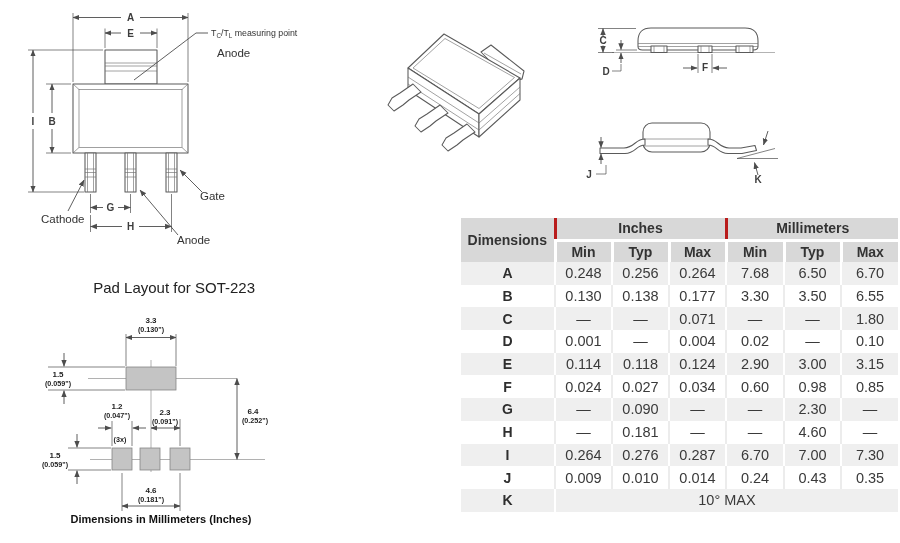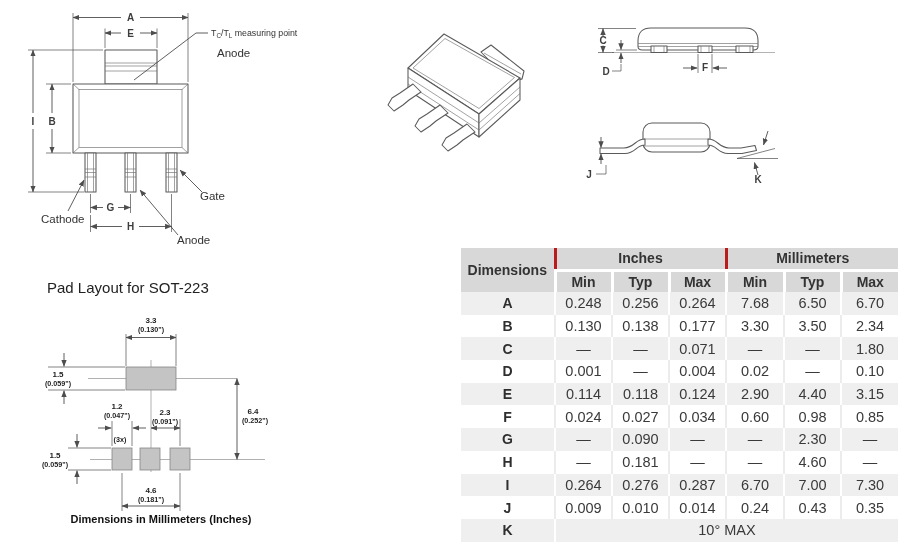--- a/index.html
+++ b/index.html
@@ -13,27 +13,27 @@
   .pd{font-size:8px;font-weight:bold;text-anchor:middle;fill:#1d1d1d;}
   .pd2{font-size:7.2px;font-weight:bold;text-anchor:middle;fill:#1d1d1d;}
   .ln{stroke:#4d4d4d;stroke-width:.9;fill:none;}
   .ext{stroke:#4d4d4d;stroke-width:.7;fill:none;}
   .cl{stroke:#8f8f8f;stroke-width:.7;fill:none;}
   .out{stroke:#5a5a5a;stroke-width:1.05;fill:#fff;stroke-linejoin:round;}
   .det{stroke:#6f6f6f;stroke-width:.65;fill:none;}
   .pad{fill:#c4c4c4;stroke:#858585;stroke-width:.8;}
   .seat{stroke:#b3b3b3;stroke-width:1;fill:none;}
 
-  .pl-title{position:absolute;left:47px;top:279px;width:200px;text-align:left;
+  .pl-title{position:absolute;left:55px;top:279px;width:200px;text-align:right;
             font-size:15px;color:#222;}
   .pl-footer{position:absolute;left:36px;top:513px;width:250px;text-align:center;
              font-size:11px;font-weight:bold;color:#111;}
 
   table.dim-table{position:absolute;left:461px;top:218px;border-collapse:collapse;
-                  table-layout:fixed;margin-top:30px;}
+                  table-layout:fixed;}
   .dim-table th{background:#d8d8d8;font-weight:bold;font-size:14px;color:#333;
                 text-align:center;padding:0;}
   .dim-table td{font-size:14.5px;color:#3a3a3a;text-align:center;padding:0;height:22.7px;}
   .dim-table tr.hrow{height:22px;}
   .dim-table .th-group{border-left:3px solid #b91c1c;border-bottom:3px solid #fff;}
   .dim-table .th-sub{border-left:3px solid #fff;}
   .dim-table tr.r-odd td{background:#efefef;border-left:2px solid #fff;}
   .dim-table tr.r-even td{background:#fff;border-left:2px solid #ececec;}
   .dim-table tr td:first-child{border-left:none;}
   .dim-table td.dim{font-weight:bold;font-size:14px;color:#2e2e2e;}
@@ -367,21 +367,21 @@
       <td>6.50</td>
       <td>6.70</td>
     </tr>
     <tr class="r-even">
       <td class="dim">B</td>
       <td>0.130</td>
       <td>0.138</td>
       <td>0.177</td>
       <td>3.30</td>
       <td>3.50</td>
-      <td>2.34</td>
+      <td>6.55</td>
     </tr>
     <tr class="r-odd">
       <td class="dim">C</td>
       <td>—</td>
       <td>—</td>
       <td>0.071</td>
       <td>—</td>
       <td>—</td>
       <td>1.80</td>
     </tr>
@@ -393,21 +393,21 @@
       <td>0.02</td>
       <td>—</td>
       <td>0.10</td>
     </tr>
     <tr class="r-odd">
       <td class="dim">E</td>
       <td>0.114</td>
       <td>0.118</td>
       <td>0.124</td>
       <td>2.90</td>
-      <td>4.40</td>
+      <td>3.00</td>
       <td>3.15</td>
     </tr>
     <tr class="r-even">
       <td class="dim">F</td>
       <td>0.024</td>
       <td>0.027</td>
       <td>0.034</td>
       <td>0.60</td>
       <td>0.98</td>
       <td>0.85</td>

